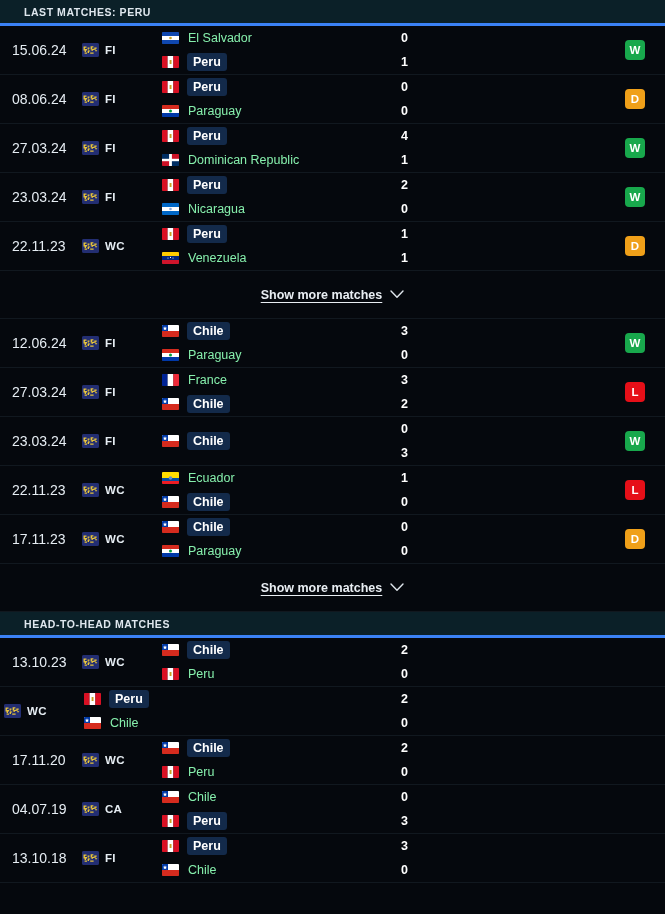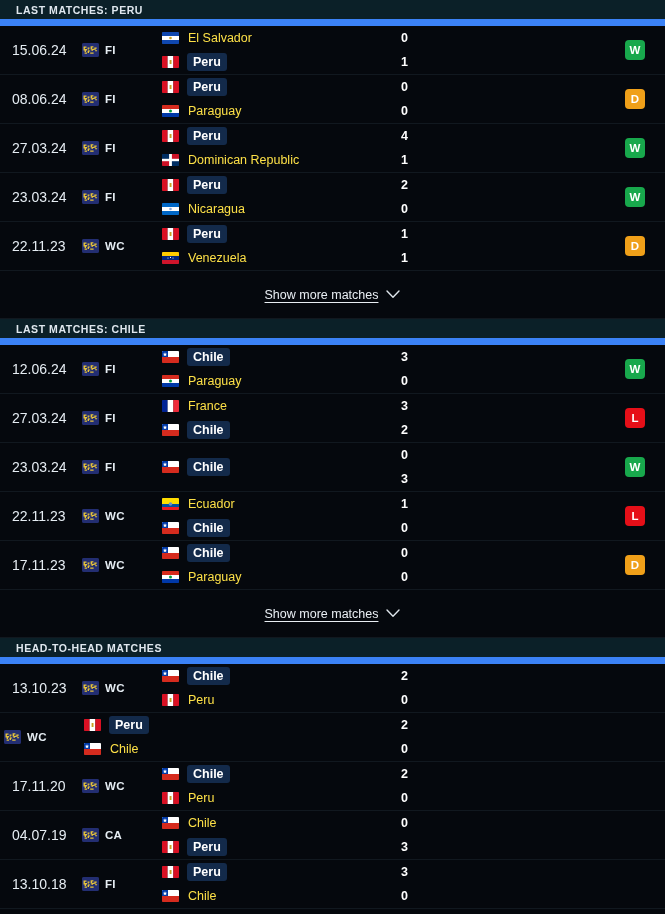--- a/index.html
+++ b/index.html
@@ -11,22 +11,22 @@
     overflow: hidden;
   }
   .page { width: 665px; height: 914px; background: #05080d; position: relative; }
 
   
   .section-header {
     height: 26px;
     background: #0b2028;
     display: flex;
     align-items: center;
-    padding-left: 16px;
-    border-bottom: 7px solid #3b82f6;
+    padding-left: 24px;
+    border-bottom: 3px solid #3b82f6;
   }
   .section-header-title {
     font-size: 10.5px;
     font-weight: bold;
     color: #dfe7ee;
     letter-spacing: 0.55px;
   }
 
   
   .match-row {
@@ -86,21 +86,21 @@
     flex: 0 0 17px;
     margin-right: 8px;
     border-radius: 1px;
     overflow: hidden;
     position: relative;
     background: #333;
   }
   .flag svg { display: block; }
   .team-name {
     font-size: 12.5px;
-    color: #fde047;
+    color: #86efac;
     white-space: nowrap;
     line-height: 16px;
     padding: 0 1px;
   }
   .team-name.hl {
     color: #ffffff;
     font-weight: bold;
     background: #132a4a;
     border-radius: 3px;
     padding: 1px 6px;
@@ -151,21 +151,21 @@
     display: flex;
     align-items: center;
     justify-content: center;
     gap: 8px;
     background: #05080d;
     cursor: pointer;
     border-bottom: 1px solid #11181f;
   }
   .show-more-text {
     font-size: 12.5px;
-    font-weight: normal;
+    font-weight: bold;
     color: #e9eef3;
     text-decoration: underline;
     text-underline-offset: 3px;
   }
   .chev { display: block; }
 </style>
 </head>
 <body>
 
 <div class="page" id="root">
@@ -485,23 +485,20 @@
       <div class="show-more">
       <span class="show-more-text">Show more matches</span>
       <span>
           <svg class="chev" width="14" height="9" viewBox="0 0 14 9">
     <path d="M1 1 L7 7.2 L13 1" fill="none" stroke="#dfe6ec" stroke-width="1.4" stroke-linecap="round" stroke-linejoin="round"></path>
   </svg>
         </span>
     </div>
     </div>
     <div class="section">
-      <div class="section-header">
-      <span class="section-header-title">LAST MATCHES: CHILE</span>
-    </div>
       <div class="match-row">
 
       <div class="col-date">
         <span class="date-text">12.06.24</span>
       </div>
 
       <div class="col-comp">
         <span class="comp-badge">
             <svg width="17" height="14" viewBox="0 0 17 14">
     <rect width="17" height="14" fill="#232e72"></rect>

